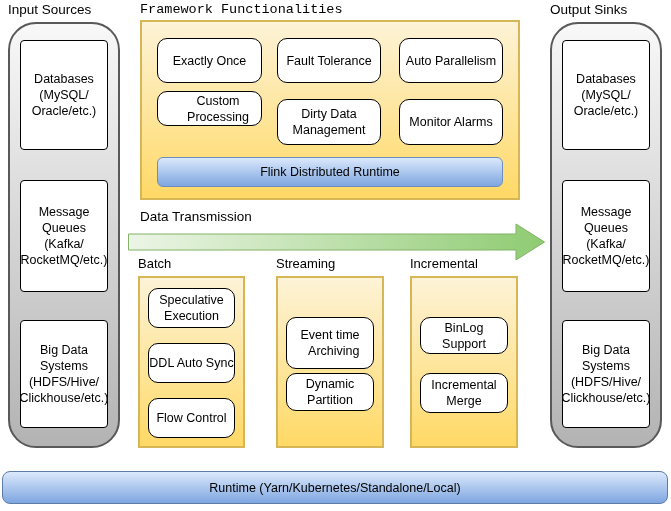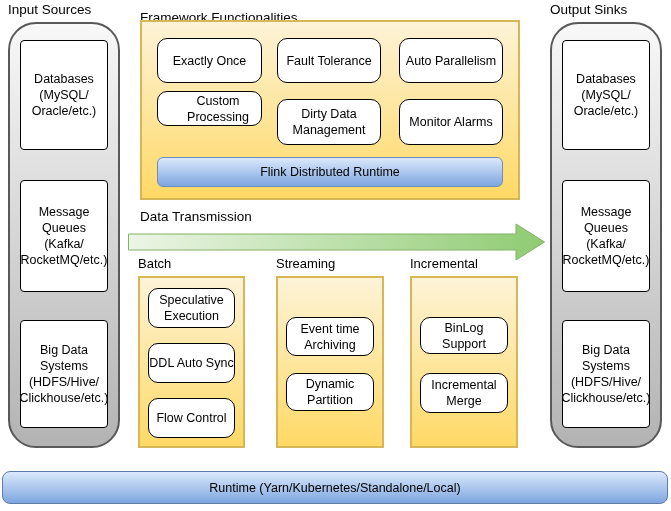--- a/index.html
+++ b/index.html
@@ -5,21 +5,21 @@
   html,body{margin:0;padding:0;background:#fff;}
   .canvas{
     position:relative;width:671px;height:511px;background:#ffffff;
     font-family:"Liberation Sans",sans-serif;color:#000;overflow:hidden;
   }
   .title{
     position:absolute;text-align:left;font-size:13.5px;line-height:16px;
     white-space:nowrap;
   }
   .t-input{left:8px;top:2px;width:112px;}
-  .t-framework{left:140px;top:10px;width:380px;}
+  .t-framework{left:140px;top:2px;width:380px;font-family:Liberation Mono, monospace;}
   .t-output{left:550px;top:2px;width:112px;}
   .t-transmission{left:140px;top:209px;width:380px;}
   .t-mode{font-size:13px;}
   .t-batch{left:138px;top:256px;width:107px;}
   .t-streaming{left:276px;top:256px;width:108px;}
   .t-incremental{left:410px;top:256px;width:108px;}
 
   .gray-container{
     position:absolute;top:22px;width:112px;height:426px;
     border:2px solid #595959;border-radius:28px;box-sizing:border-box;
@@ -58,21 +58,21 @@
   .fb-1{left:277px;top:38px;width:104px;height:45px;}
   .fb-2{left:399px;top:38px;width:104px;height:45px;}
   .fb-3{left:157px;top:91px;width:105px;height:35px;padding-left:17px;}
   .fb-4{left:277px;top:99px;width:104px;height:46px;}
   .fb-5{left:399px;top:99px;width:104px;height:46px;}
 
   
   .mb-0-0{left:148px;top:288px;width:87px;height:40px;}
   .mb-0-1{left:148px;top:343px;width:87px;height:40px;}
   .mb-0-2{left:148px;top:398px;width:87px;height:40px;}
-  .mb-1-0{left:286px;top:317px;width:88px;height:39px;}
+  .mb-1-0{left:286px;top:317px;width:88px;height:52px;text-align:right;}
   .mb-1-1{left:286px;top:373px;width:88px;height:38px;}
   .mb-2-0{left:420px;top:317px;width:88px;height:37px;}
   .mb-2-1{left:420px;top:373px;width:88px;height:40px;}
 
   .blue-bar{
     position:absolute;box-sizing:border-box;
     border:1px solid #6c8ebf;
     background:linear-gradient(180deg,#dbe9fc 0%,#7ea6e0 100%);
     display:flex;align-items:center;justify-content:center;
     font-size:12.5px;text-align:right;

